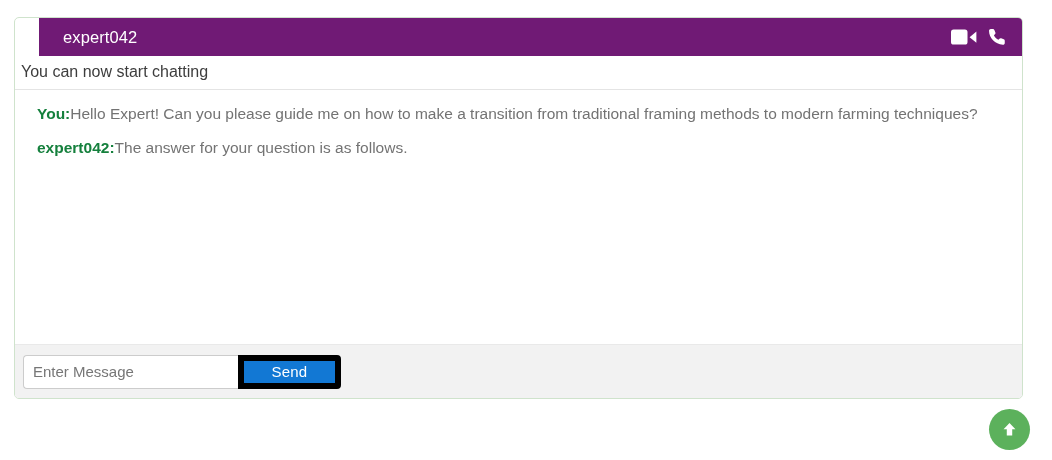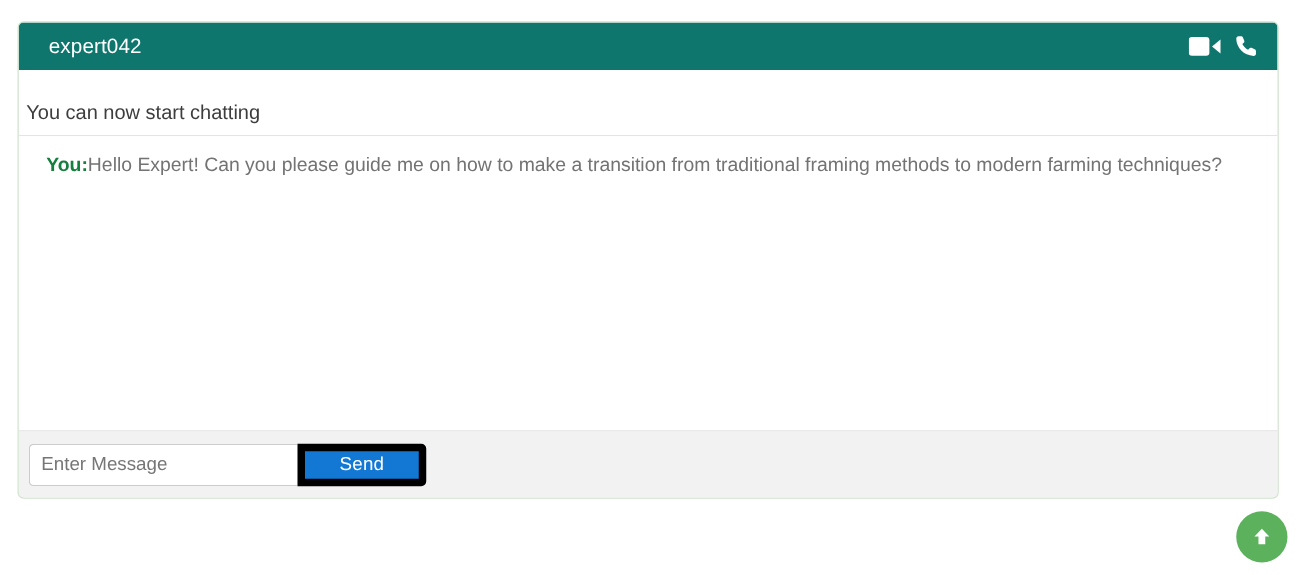--- a/index.html
+++ b/index.html
@@ -32,25 +32,26 @@
     border-radius: 5px;
     display: flex;
     flex-direction: column;
     overflow: hidden;
   }
 
   
   .chat-header {
     height: 38px;
     flex: 0 0 38px;
-    background: #0f766e;
+    background: #701a75;
     display: flex;
     align-items: center;
     justify-content: space-between;
     padding: 0 14px 0 24px;
+    margin-left: 24px;
   }
   .chat-header-title {
     color: #ffffff;
     font-size: 16.5px;
     line-height: 1;
     letter-spacing: 0.1px;
     white-space: nowrap;
   }
   .chat-header-actions {
     display: flex;
@@ -66,21 +67,20 @@
   .hdr-icon svg { display: block; }
 
   
   .chat-status {
     flex: 0 0 auto;
     padding: 6px 0 8px 6px;
     font-size: 16px;
     color: #3d3d3d;
     border-bottom: 1px solid #e4e4e4;
     line-height: 1.2;
-    margin-top: 19px;
   }
 
   
   .chat-body {
     flex: 1 1 auto;
     padding: 12px 14px 0 14px;
     overflow: hidden;
     background: #ffffff;
   }
   .msg {
@@ -188,20 +188,23 @@
 
     <div class="chat-status">You can now start chatting</div>
 
     <div class="chat-body">
 
       <p class="msg">
         <span class="who">You:</span><span class="txt">Hello Expert! Can you please guide me on how to make a transition from traditional framing methods to modern farming techniques?</span>
       </p>
 
 
+      <p class="msg">
+        <span class="who">expert042:</span><span class="txt">The answer for your question is as follows.</span>
+      </p>
 
     </div>
 
     <div class="chat-footer">
       <div class="composer">
         <input type="text" placeholder="Enter Message" style="">
         <button class="send-button">Send</button>
       </div>
     </div>
 

